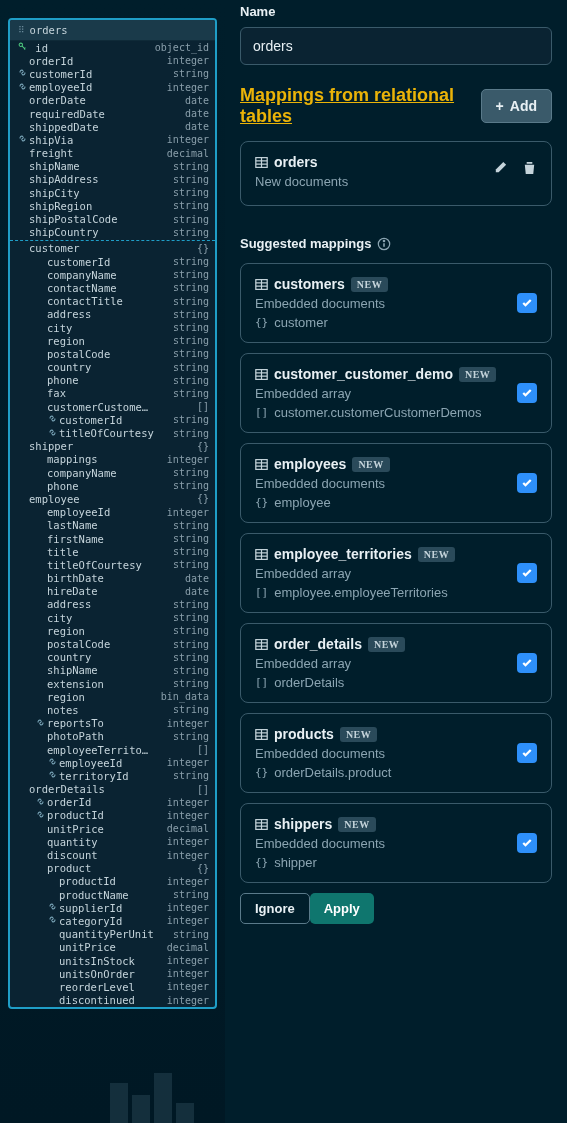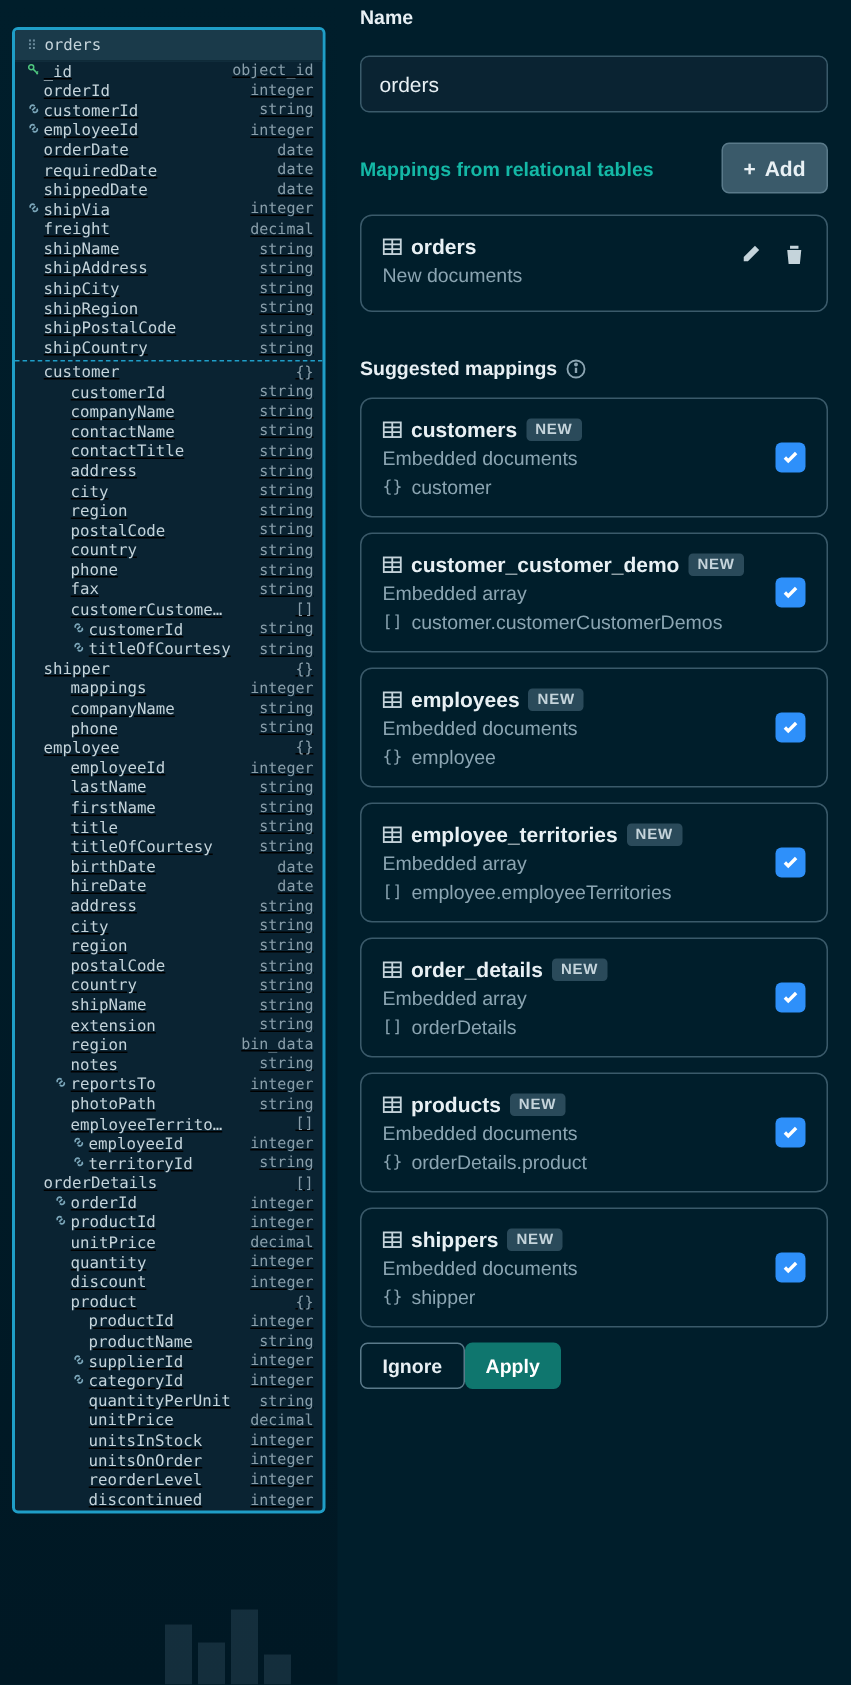--- a/index.html
+++ b/index.html
@@ -2,44 +2,44 @@
 <html><head>
 <meta charset="utf-8">
 <style>
 * { box-sizing: border-box; margin: 0; padding: 0; }
 body { background: #001e2b; font-family: -apple-system, BlinkMacSystemFont, 'Segoe UI', sans-serif; width: 567px; height: 1123px; overflow: hidden; display: flex; }
 .left-panel { width: 225px; flex-shrink: 0; padding: 0; position: relative; background: linear-gradient(180deg, #001e2b 0%, #001824 100%); }
 .schema-box { border: 2px solid #1f9ec7; border-radius: 4px; margin: 18px 8px 0 8px; background: #0a2332; overflow: hidden; }
 .schema-header { background: #1a3a4a; padding: 4px 8px; display: flex; align-items: center; gap: 4px; border-bottom: 1px solid #0f2a38; }
 .schema-header-title { font-family: 'Menlo', monospace; font-size: 10.5px; color: #c5d4db; }
 .drag-dots { color: #6a8a9a; font-size: 9px; letter-spacing: 1px; }
-.field-list { font-family: 'Menlo', 'Consolas', monospace; font-size: 10.5px; text-decoration: underline; }
+.field-list { font-family: 'Menlo', 'Consolas', monospace; font-size: 10.5px; }
 .field-row { display: flex; align-items: center; height: 13.2px; padding: 0 6px; position: relative; }
 .field-row.l0 { padding-left: 6px; }
 .field-row.l1 { padding-left: 24px; }
 .field-row.l2 { padding-left: 36px; }
 .field-icon { width: 12px; font-size: 9px; color: #5a7a8a; display: inline-block; flex-shrink: 0; text-align: center; margin-right: 1px; }
 .field-icon.key { color: #4ec77e; }
 .field-icon.link { color: #7aa5b8; }
 .field-name { color: #c5d4db; flex: 1; white-space: nowrap; overflow: hidden; text-overflow: ellipsis; }
 .field-type { color: #8a9fab; font-size: 10px; text-align: right; flex-shrink: 0; }
 .sep-dash { border-top: 1px dashed #1f9ec7; margin: 1px 0; }
 .right-panel { flex: 1; padding: 4px 15px 0 15px; display: flex; flex-direction: column; }
-.form-label { color: #e8f0f4; font-size: 13px; font-weight: 600; margin-bottom: 18px; }
+.form-label { color: #e8f0f4; font-size: 13px; font-weight: 600; margin-bottom: 8px; }
 .name-input { background: #0a2332; border: 1px solid #3a5a6a; border-radius: 6px; color: #e8f0f4; padding: 10px 12px; font-size: 14px; width: 100%; margin-bottom: 20px; }
 .mappings-header { display: flex; align-items: center; justify-content: space-between; margin-bottom: 14px; }
-.mappings-title { color: #14b8a6; font-size: 13px; font-weight: 600; }
+.mappings-title { color: #eab308; font-size: 18px; font-weight: 600; text-decoration: underline; }
 .add-btn { background: #3a5a6a; border: 1px solid #5a7a8a; border-radius: 5px; color: #e8f0f4; padding: 8px 14px; font-size: 14px; font-weight: 600; display: flex; align-items: center; gap: 6px; cursor: pointer; }
 .mapping-card { border: 1px solid #3a5a6a; border-radius: 8px; padding: 12px 14px; margin-bottom: 10px; display: flex; gap: 10px; position: relative; }
 .mapping-content { flex: 1; }
 .mapping-title-row { display: flex; align-items: center; gap: 6px; margin-bottom: 4px; flex-wrap: wrap; }
 .table-icon { width: 13px; height: 13px; display: inline-flex; }
 .table-icon svg { width: 100%; height: 100%; }
 .mapping-name { color: #e8f0f4; font-weight: 600; font-size: 14px; }
-.new-badge { background: #2a4a5a; border-radius: 3px; color: #c5d4db; font-size: 10px; font-weight: 700; padding: 2px 6px; letter-spacing: 0.5px; }
+.new-badge { background: #2a4a5a; border-radius: 3px; color: #c5d4db; font-size: 10px; font-weight: 700; padding: 2px 6px; letter-spacing: 0.5px; font-family: Liberation Serif, serif; }
 .mapping-sub { color: #8ba5b2; font-size: 13px; margin-bottom: 4px; }
 .mapping-path-row { display: flex; align-items: center; gap: 6px; }
 .path-icon { color: #8ba5b2; font-family: monospace; font-size: 11px; }
 .mapping-path { color: #8ba5b2; font-size: 13px; word-break: break-word; }
 .mapping-actions { display: flex; gap: 14px; color: #c5d4db; align-items: flex-start; padding-top: 6px; }
 .mapping-actions svg { width: 15px; height: 15px; cursor: pointer; }
 .suggested-header { display: flex; align-items: flex-end; gap: 6px; margin: 20px 0 12px 0; }
 .suggested-title { color: #e8f0f4; font-size: 13px; font-weight: 600; }
 .info-icon { width: 14px; height: 14px; cursor: pointer; }
 .checkbox { width: 20px; height: 20px; background: #2e90fa; border-radius: 4px; display: flex; align-items: center; justify-content: center; cursor: pointer; flex-shrink: 0; align-self: center; }

